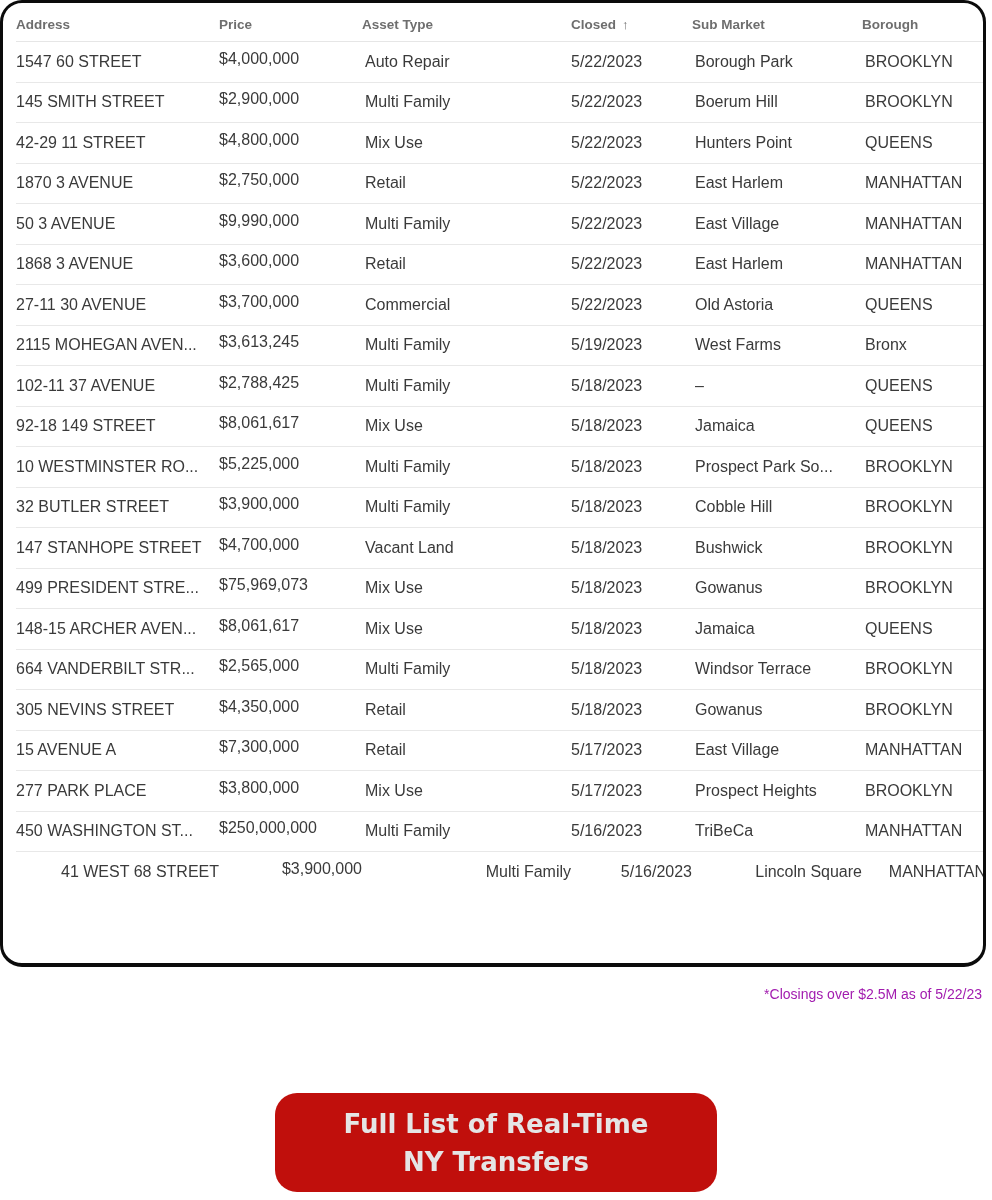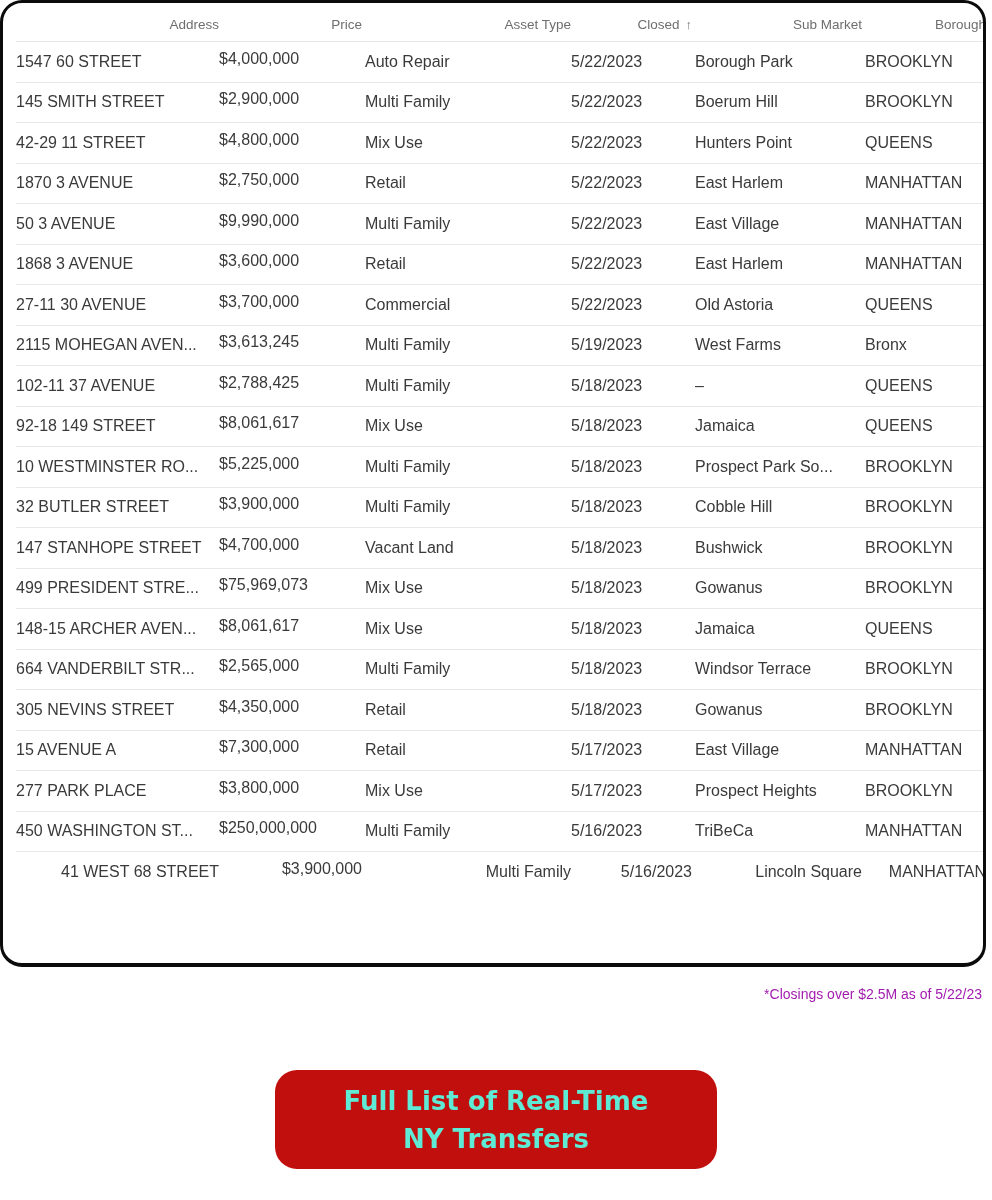--- a/index.html
+++ b/index.html
@@ -3,32 +3,32 @@
   <meta charset="utf-8">
   <style>
     html, body { margin:0; padding:0; background:#ffffff; }
     body { width:992px; height:1200px; position:relative; overflow:hidden; font-family:"Liberation Sans", sans-serif; }
     .frame {
       position:absolute; left:0; top:0; width:986px; height:967px;
       border:3px solid #0b0b0b; border-radius:22px; box-sizing:border-box;
       border-width:3px 3px 4px 3px; background:#fff; overflow:hidden;
     }
     table { border-collapse:collapse; position:absolute; left:13px; top:4px; width:970px; table-layout:fixed; }
-    th { text-align:right; font-weight:normal; font-size:13.5px; color:#6e6e6e; height:34px; padding:0 0 0 0; border-bottom:1px solid #e6e6e6; vertical-align:middle; }
+    th { text-align:left; font-weight:bold; font-size:13.5px; color:#6e6e6e; height:34px; padding:0 0 0 0; border-bottom:1px solid #e6e6e6; vertical-align:middle; }
     td { font-size:16px; color:#3a3a3a; height:39.5px; padding:0; border-bottom:1px solid #e8e8e8; vertical-align:middle; white-space:nowrap; overflow:hidden; }
     tr:last-child td { border-bottom:none;text-align:right; }
     col.c-addr { width:203px; } col.c-price { width:143px; } col.c-type { width:209px; }
     col.c-closed { width:121px; } col.c-sub { width:170px; } col.c-boro { width:124px; }
     td.price { position:relative; top:-3px; }
     td.type, td.sub, td.boro { padding-left:3px; }
     .sort-icon { display:inline-block; margin-left:6px; color:#6e6e6e; font-size:13px; }
     .footnote { position:absolute; right:10px; top:986px; font-size:14px; color:#a21caf; }
     .cta {
-      position:absolute; left:275px; top:1070px; width:442px; height:99px;
-      background:#c00f0c; border-radius:22px; color:#5eead4; border:none;
+      position:absolute; left:275px; top:1093px; width:442px; height:99px;
+      background:#c00f0c; border-radius:22px; color:#e5e5e5; border:none;
       font-family:"DejaVu Sans", sans-serif; font-weight:bold; font-size:26px; line-height:38px;
       display:flex; align-items:center; justify-content:center; text-align:center; cursor:pointer;
     }
     .cta span { display:block; }
   </style>
 </head>
 <body>
 
 <div class="frame">
   <table>

